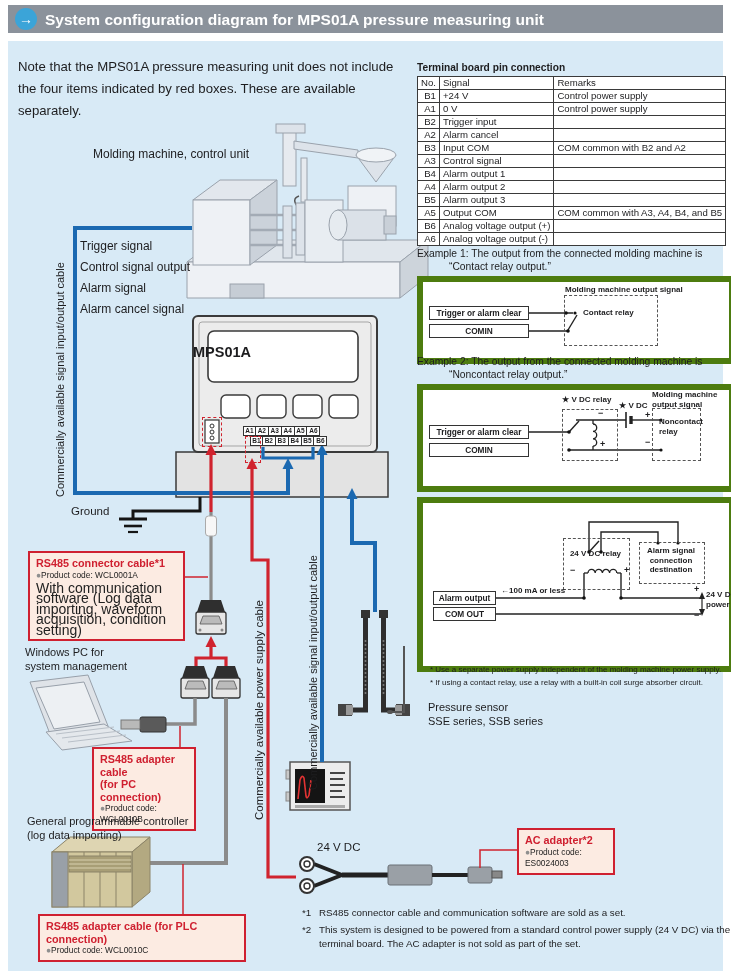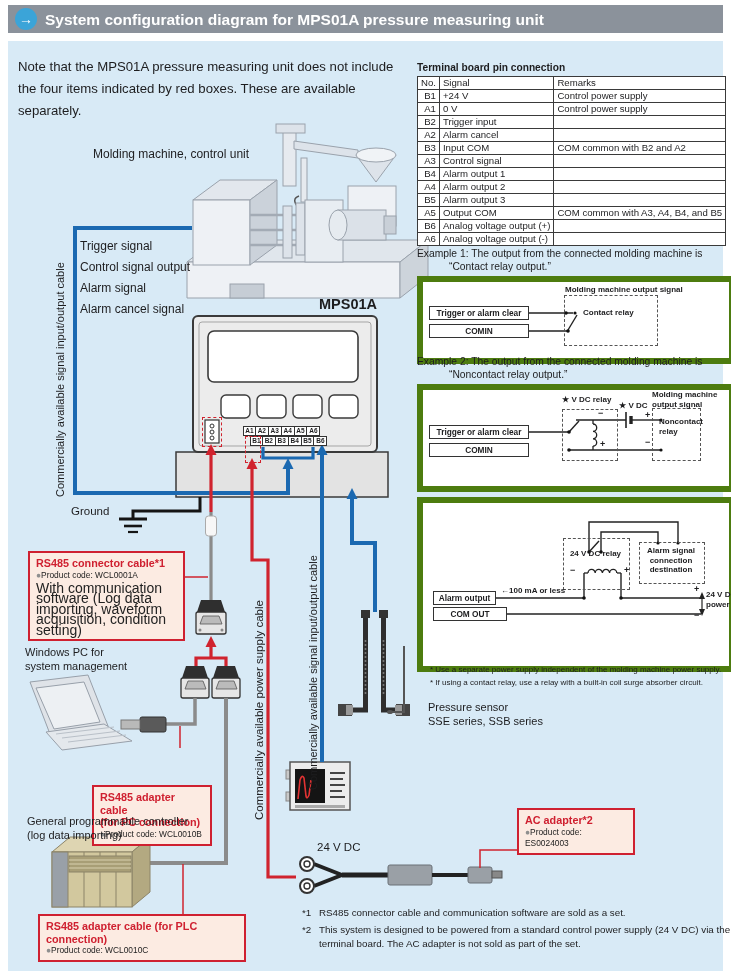--- a/index.html
+++ b/index.html
@@ -38,21 +38,21 @@
   .vlabel{position:absolute;transform-origin:0 0;transform:rotate(-90deg);
           white-space:nowrap;font-size:11px;z-index:2;}
   .trow{position:absolute;display:flex;z-index:2;}
   .tcell{box-sizing:border-box;width:12.9px;height:10px;border:1px solid #333;border-left:none;
          background:#fff;font-size:6.5px;line-height:8.5px;font-weight:bold;text-align:center;}
   .trow .tcell:first-child{border-left:1px solid #333;}
   .reddash{position:absolute;border:1.6px dashed #d0232e;z-index:3;}
   .fnote{position:absolute;font-size:9.8px;line-height:13.5px;padding-left:17px;z-index:2;}
   .fmark{position:absolute;left:0;top:0;}
   .big{font-size:12px;} .med{font-size:11px;line-height:14px;} 
-  .unitname{font-size:14.5px;font-weight:bold;text-align:right;}
+  .unitname{font-size:14.5px;font-weight:bold;text-align:left;margin-top:48px;}
 </style>
 </head>
 <body>
 
 <div class="page">
   <div class="panel"></div>
 
   <div class="hdr">
     <div class="hdr-icon">→</div>
     <div class="hdr-title">System configuration diagram for MPS01A pressure measuring unit</div>
@@ -378,21 +378,21 @@
     <div class="dashbox" style="left:140px;top:35px;width:65px;height:50px"></div>
     <div class="tinylbl" style="left:140px;top:46px;width:65px;text-align:center">24 V DC relay</div>
     <div class="dashbox" style="left:216px;top:39px;width:64px;height:40px"></div>
     <div class="tinylbl" style="left:216px;top:43px;width:64px;text-align:center">
       <div>Alarm signal</div>
       <div>connection</div>
       <div>destination</div>
     </div>
     <div class="tinylbl" style="left:78px;top:83px">←100 mA or less</div>
     <div class="sbox" style="left:10px;top:88px;width:63px">Alarm output</div>
-    <div class="sbox" style="left:10px;top:104px;width:74px">COM OUT</div>
+    <div class="sbox" style="left:10px;top:104px;width:63px">COM OUT</div>
     <div class="tinylbl wrap" style="left:283px;top:87px;width:54px;line-height:9.5px">24 V DC power supply</div>
     <div class="sym" style="left:147px;top:63px">−</div>
     <div class="sym" style="left:201px;top:63px">+</div>
     <div class="sym" style="left:271px;top:82px">+</div>
     <div class="sym" style="left:271px;top:108px">−</div>
     <div class="exnote" style="left:7px;top:123px">* Use a separate power supply independent of the molding machine power supply.</div>
     <div class="exnote" style="left:7px;top:136px">* If using a contact relay, use a relay with a built-in coil surge absorber circuit.</div>
   </div>
 
   <div class="lbl big" style="left:93px;top:147px">Molding machine, control unit</div>
@@ -423,30 +423,30 @@
       <span class="tcell">B6</span>
     </div>
   <div class="reddash" style="left:202px;top:417px;width:18px;height:28px"></div>
   <div class="reddash" style="left:245px;top:436px;width:14px;height:25px"></div>
 
   <div class="redbox" style="left:28px;top:551px;width:157px">
     <div class="rb-title">RS485 connector cable*1</div>
     <div class="rb-code"><span class="bullet">●</span><span>Product code: WCL0001A</span></div>
     <div class="rb-desc">With communication software (Log data importing, waveform acquisition, condition setting)</div>
   </div>
-  <div class="redbox" style="left:92px;top:785px;width:120px">
+  <div class="redbox" style="left:92px;top:747px;width:104px">
     <div class="rb-title">RS485 adapter cable</div>
     <div class="rb-title">(for PC connection)</div>
     <div class="rb-code"><span class="bullet">●</span><span>Product code: WCL0010B</span></div>
   </div>
   <div class="redbox" style="left:38px;top:914px;width:208px">
     <div class="rb-title">RS485 adapter cable (for PLC connection)</div>
     <div class="rb-code"><span class="bullet">●</span><span>Product code: WCL0010C</span></div>
   </div>
-  <div class="redbox" style="left:517px;top:808px;width:118px">
+  <div class="redbox" style="left:517px;top:828px;width:98px">
     <div class="rb-title">AC adapter*2</div>
     <div class="rb-code"><span class="bullet">●</span><span>Product code: ES0024003</span></div>
   </div>
 
   <div class="lbl med" style="left:25px;top:645px">
     <div>Windows PC for</div>
     <div>system management</div>
   </div>
   <div class="lbl med" style="left:27px;top:814px">
     <div>General programmable controller</div>

